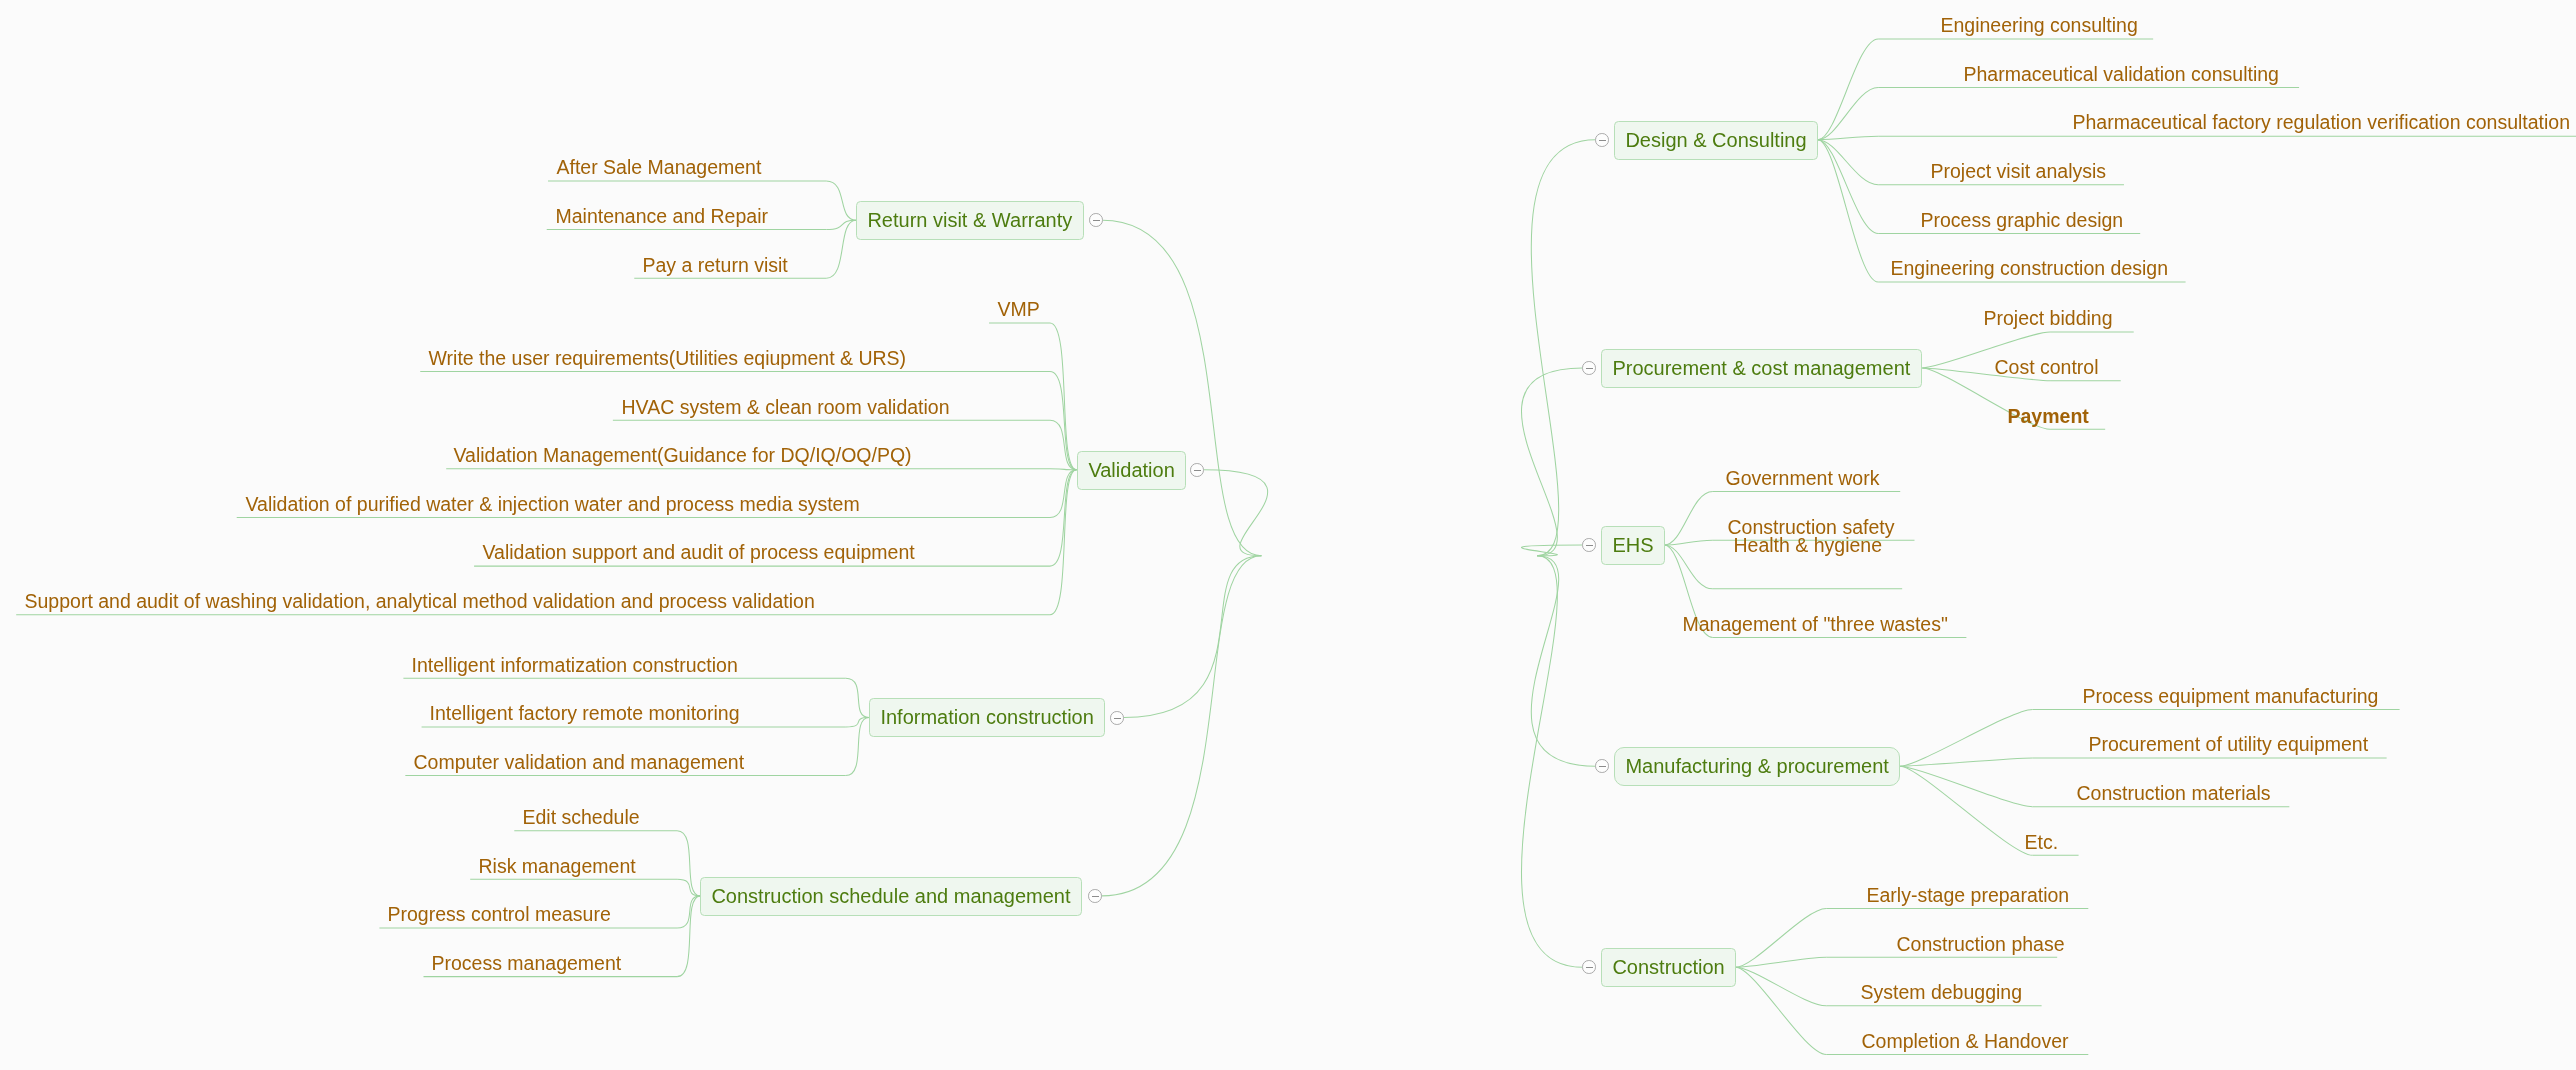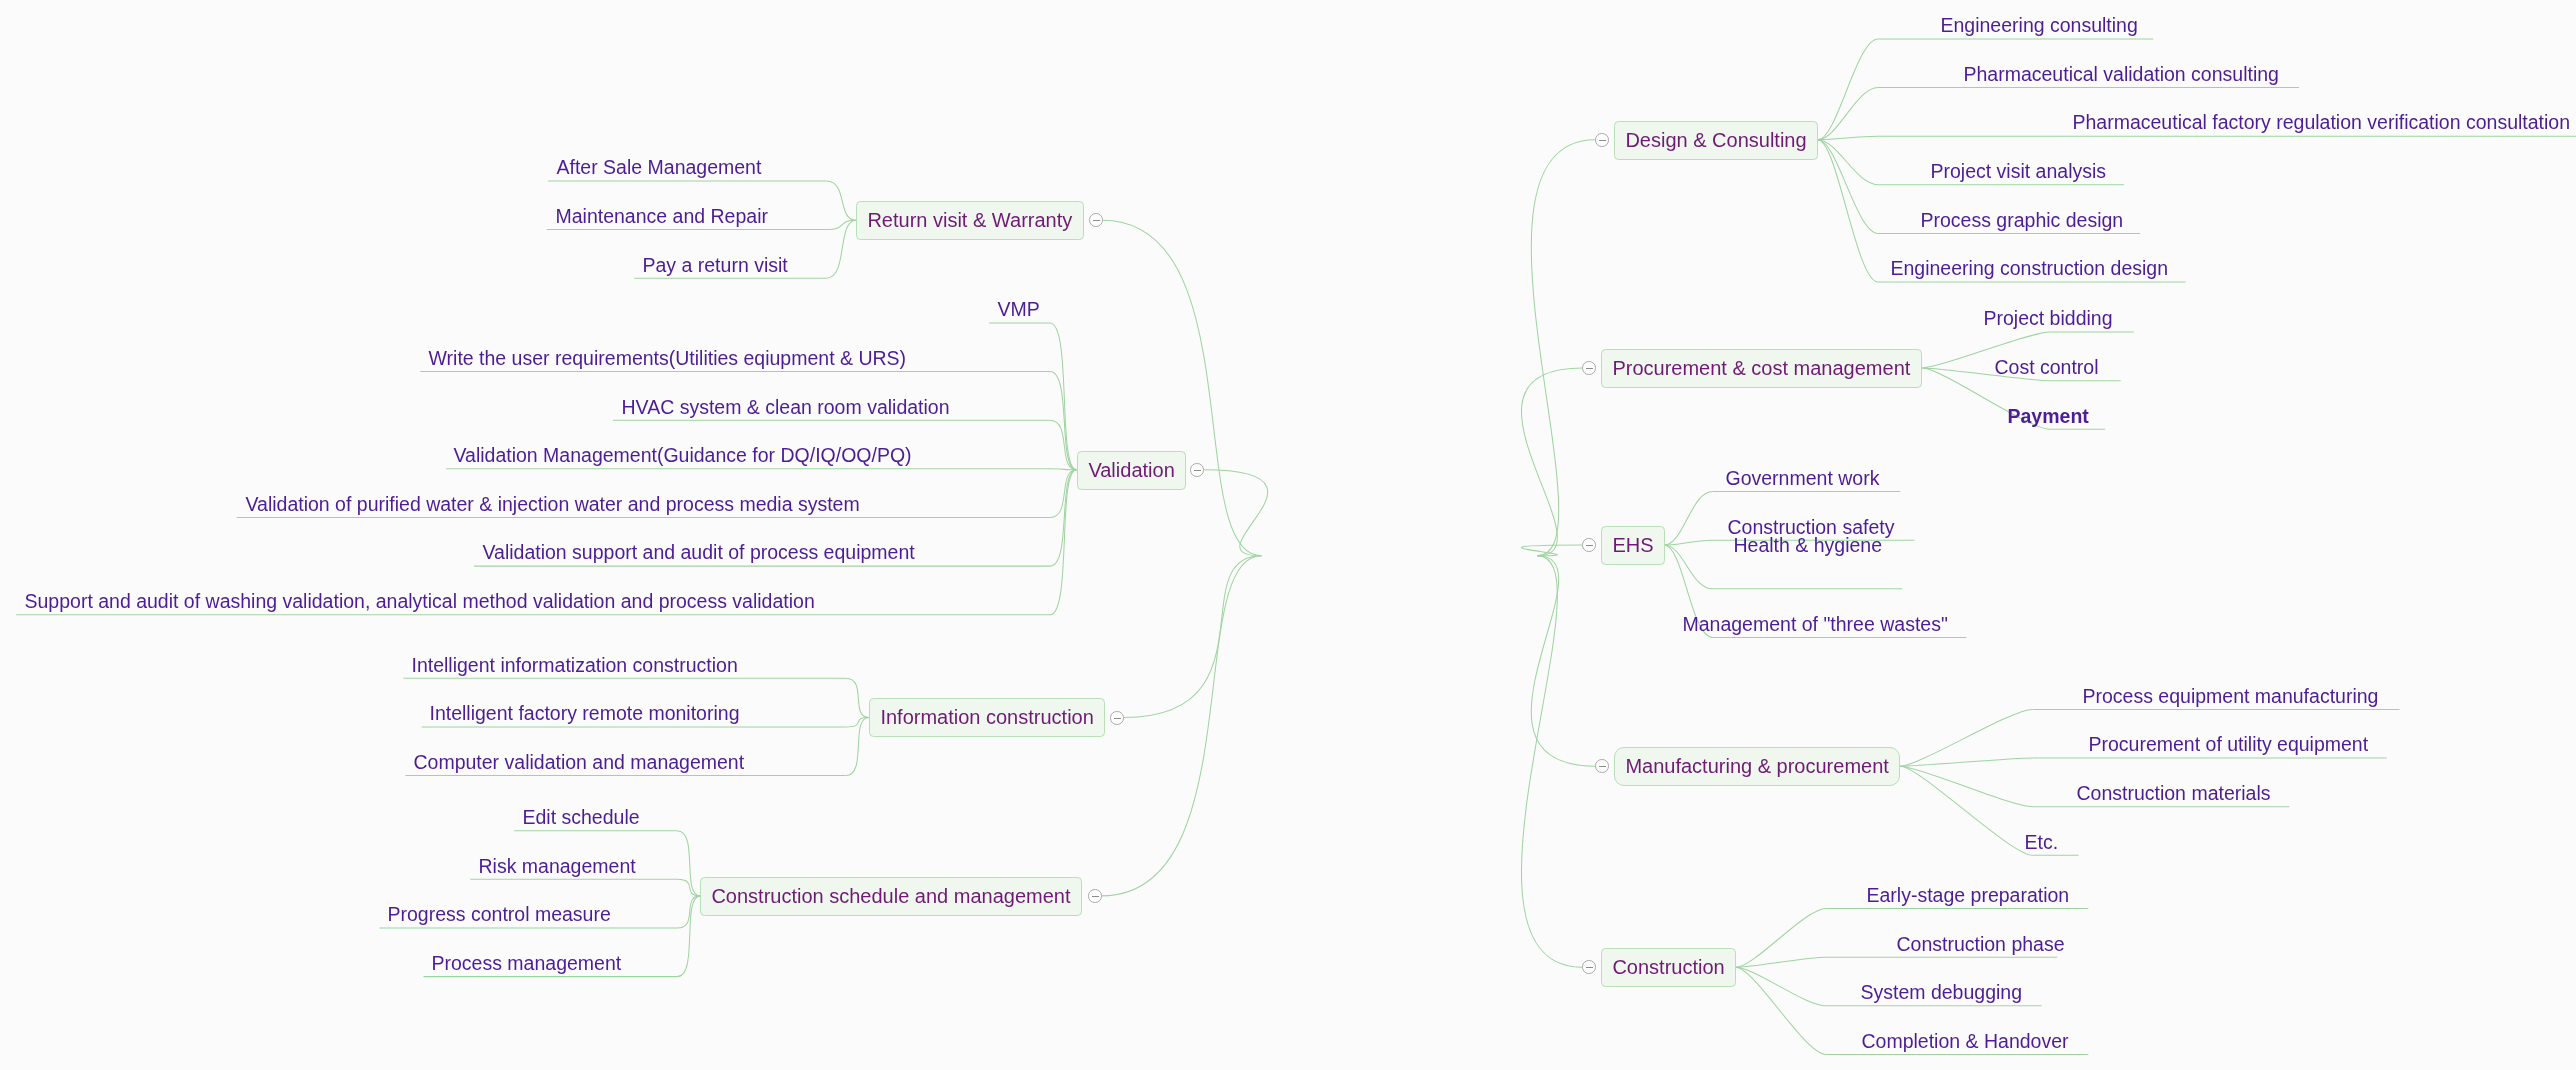--- a/index.html
+++ b/index.html
@@ -25,29 +25,29 @@
     line-height:1;
     padding:11px 14.3px 12.3px 14.3px;
     letter-spacing:0.1px;
   }
 
   
   .branch-node{
     background:#eff7ef;
     border:0.6px solid #b7dfb8;
     border-radius:4.5px;
-    color:#701a75;
+    color:#4d7c0f;
     font-size:20px;
     line-height:1;
     padding:7.8px 10.4px 9px 10.4px;
   }
 
   
   .leaf-node{
-    color:#4c1d95;
+    color:#a16207;
     font-size:19.5px;
     line-height:1;
     padding:0 6.5px 5.8px 6.5px;
     background:transparent;
     border:0;
   }
 
   .toggle{
     position:absolute;
     width:13.6px;height:13.6px;

